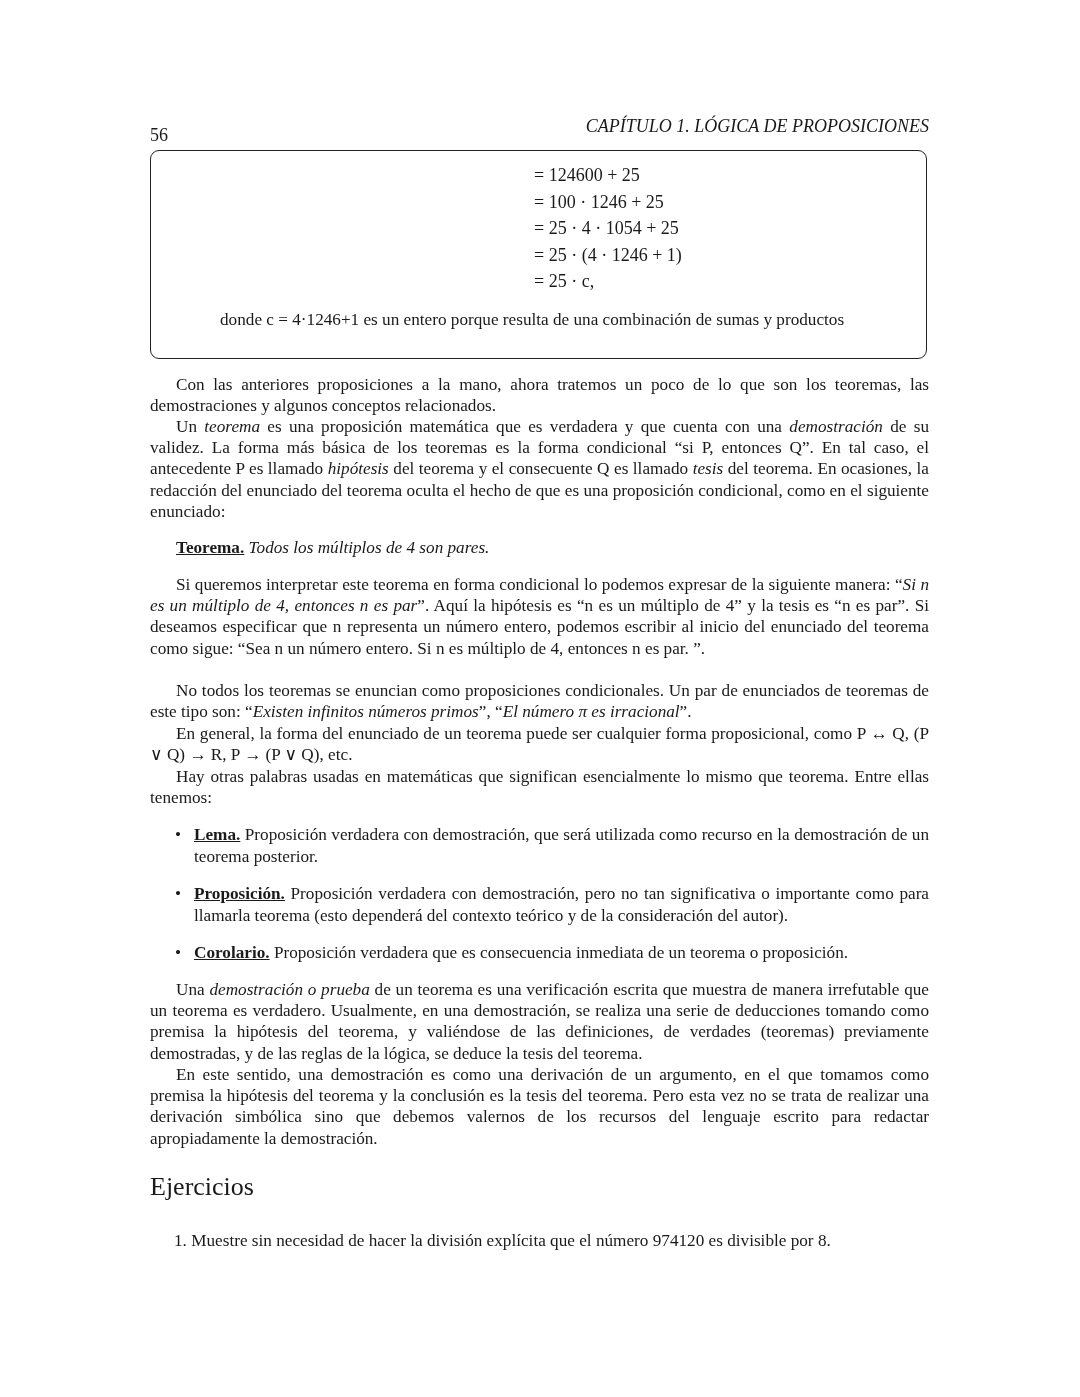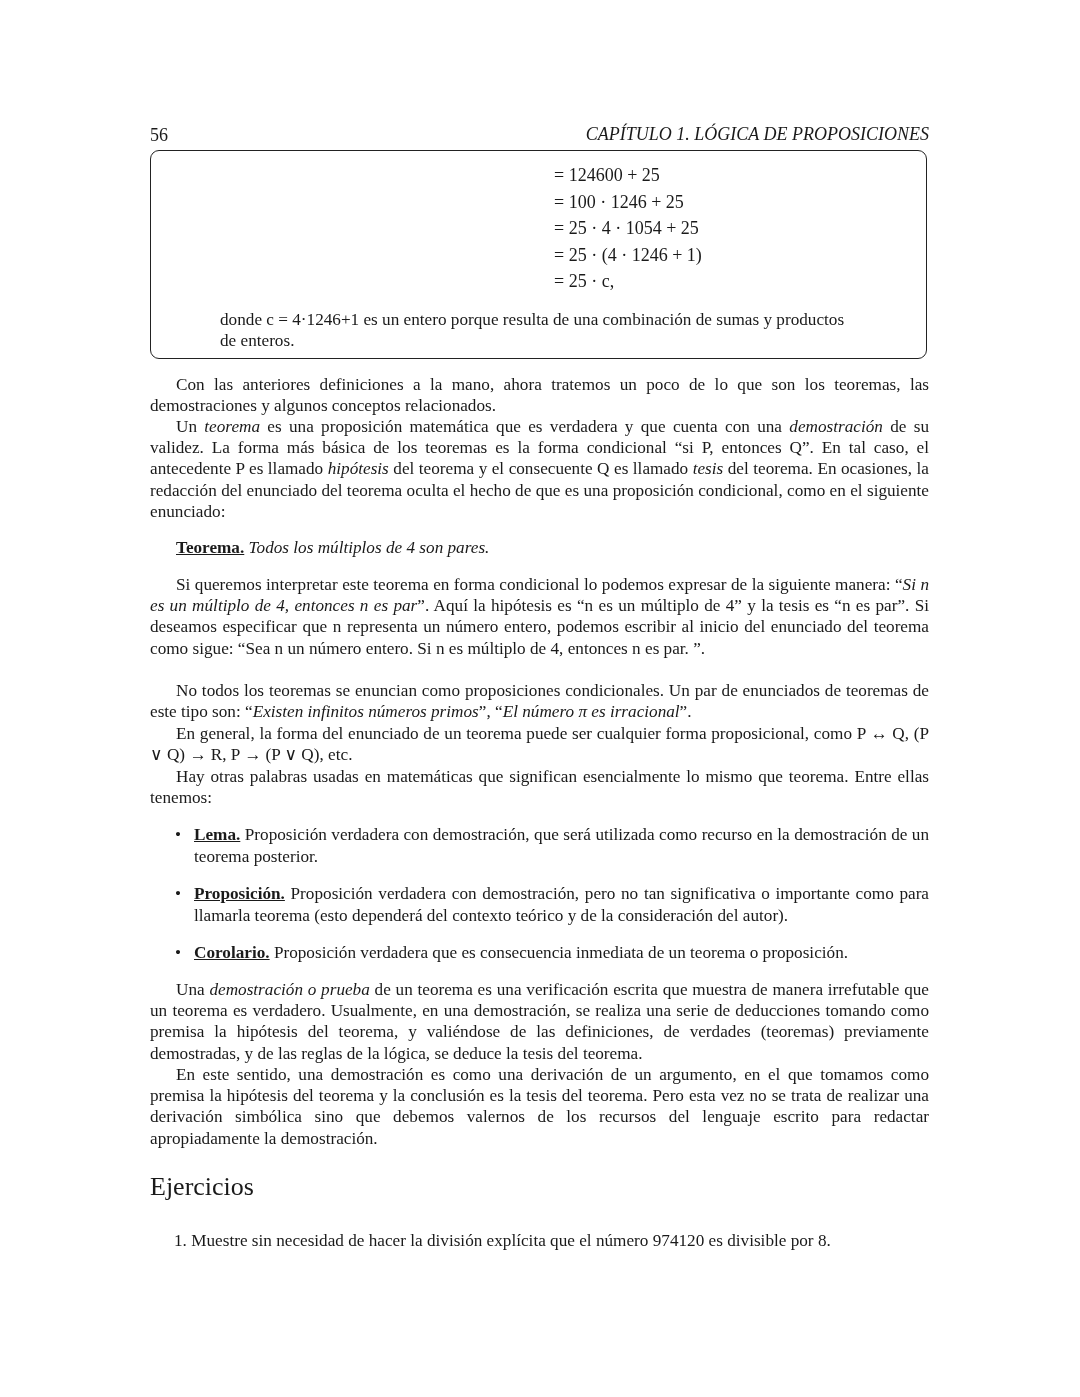--- a/index.html
+++ b/index.html
@@ -1,24 +1,24 @@
 <!DOCTYPE html>
 <html><head>
 <meta charset="utf-8">
 <style>
   html, body { margin: 0; padding: 0; background: #ffffff; }
   body { width: 1080px; height: 1397px; position: relative; overflow: hidden;
          font-family: "DejaVu Serif", "Liberation Serif", serif; color: #1a1a1a; }
   .header { position: absolute; top: 116px; left: 150px; width: 779px; height: 22px;
             font-family: "Liberation Serif", serif; font-size: 18px; }
   .header .num { position: absolute; left: 0; top: 9px; }
-  .header .chap { position: absolute; right: 0; top: 8px; font-style: italic; }
+  .header .chap { position: absolute; right: 0; top: 0; font-style: italic; }
   .box { position: absolute; left: 150px; top: 150px; width: 777px; height: 209px;
          border: 1.6px solid #222; border-radius: 9px; box-sizing: border-box; }
-  .eq { position: absolute; left: 534px; font-family: "Liberation Serif", serif; font-size: 18px; white-space: nowrap; margin-left: 20px; }
+  .eq { position: absolute; left: 534px; font-family: "Liberation Serif", serif; font-size: 18px; white-space: nowrap; }
   .box-text { position: absolute; left: 220px; top: 309px; width: 690px;
               font-family: "Liberation Serif", serif; font-size: 17.2px; line-height: 21px; }
   .para { position: absolute; left: 150px; width: 779px; font-family: "Liberation Serif", serif;
           font-size: 17.2px; line-height: 21.2px; text-align: justify; }
   .para .ind { display: inline-block; width: 26px; }
   .it { font-style: italic; margin-top: 24px; }
   .b { font-weight: bold; text-decoration: underline; }
   .theorem { position: absolute; left: 176px; top: 538px; font-family: "Liberation Serif", serif; font-size: 17.2px; }
   .bullet { position: absolute; left: 175px; width: 754px; font-family: "Liberation Serif", serif;
             font-size: 17.2px; line-height: 21.5px; text-align: justify; }
@@ -36,25 +36,24 @@
 </div>
 
 <div class="box"></div>
 <div class="eq" style="top:165px">= 124600 + 25</div>
 <div class="eq" style="top:192px">= 100 · 1246 + 25</div>
 <div class="eq" style="top:218px">= 25 · 4 · 1054 + 25</div>
 <div class="eq" style="top:245px">= 25 · (4 · 1246 + 1)</div>
 <div class="eq" style="top:271px">= 25 · c,</div>
 <div class="box-text">
   <div>donde c = 4·1246+1 es un entero porque resulta de una combinación de sumas y productos</div>
-  <div>de enteros.</div>
 </div>
 
 <div class="para" style="top:374px">
-  <span class="ind"></span><span>Con las anteriores definiciones a la mano, ahora tratemos un poco de lo que son los teoremas, las demostraciones y algunos conceptos relacionados.</span>
+  <span class="ind"></span><span>Con las anteriores proposiciones a la mano, ahora tratemos un poco de lo que son los teoremas, las demostraciones y algunos conceptos relacionados.</span>
 </div>
 
 <div class="para" style="top:416px">
   <span class="ind"></span><span>Un </span><span class="it">teorema</span><span> es una proposición matemática que es verdadera y que cuenta con una </span><span class="it">demostración</span><span> de su validez. La forma más básica de los teoremas es la forma condicional “si P, entonces Q”. En tal caso, el antecedente P es llamado </span><span class="it">hipótesis</span><span> del teorema y el consecuente Q es llamado </span><span class="it">tesis</span><span> del teorema. En ocasiones, la redacción del enunciado del teorema oculta el hecho de que es una proposición condicional, como en el siguiente enunciado:</span>
 </div>
 
 <div class="theorem">
   <span class="b">Teorema.</span>
   <span class="it">Todos los múltiplos de 4 son pares.</span>
 </div>

